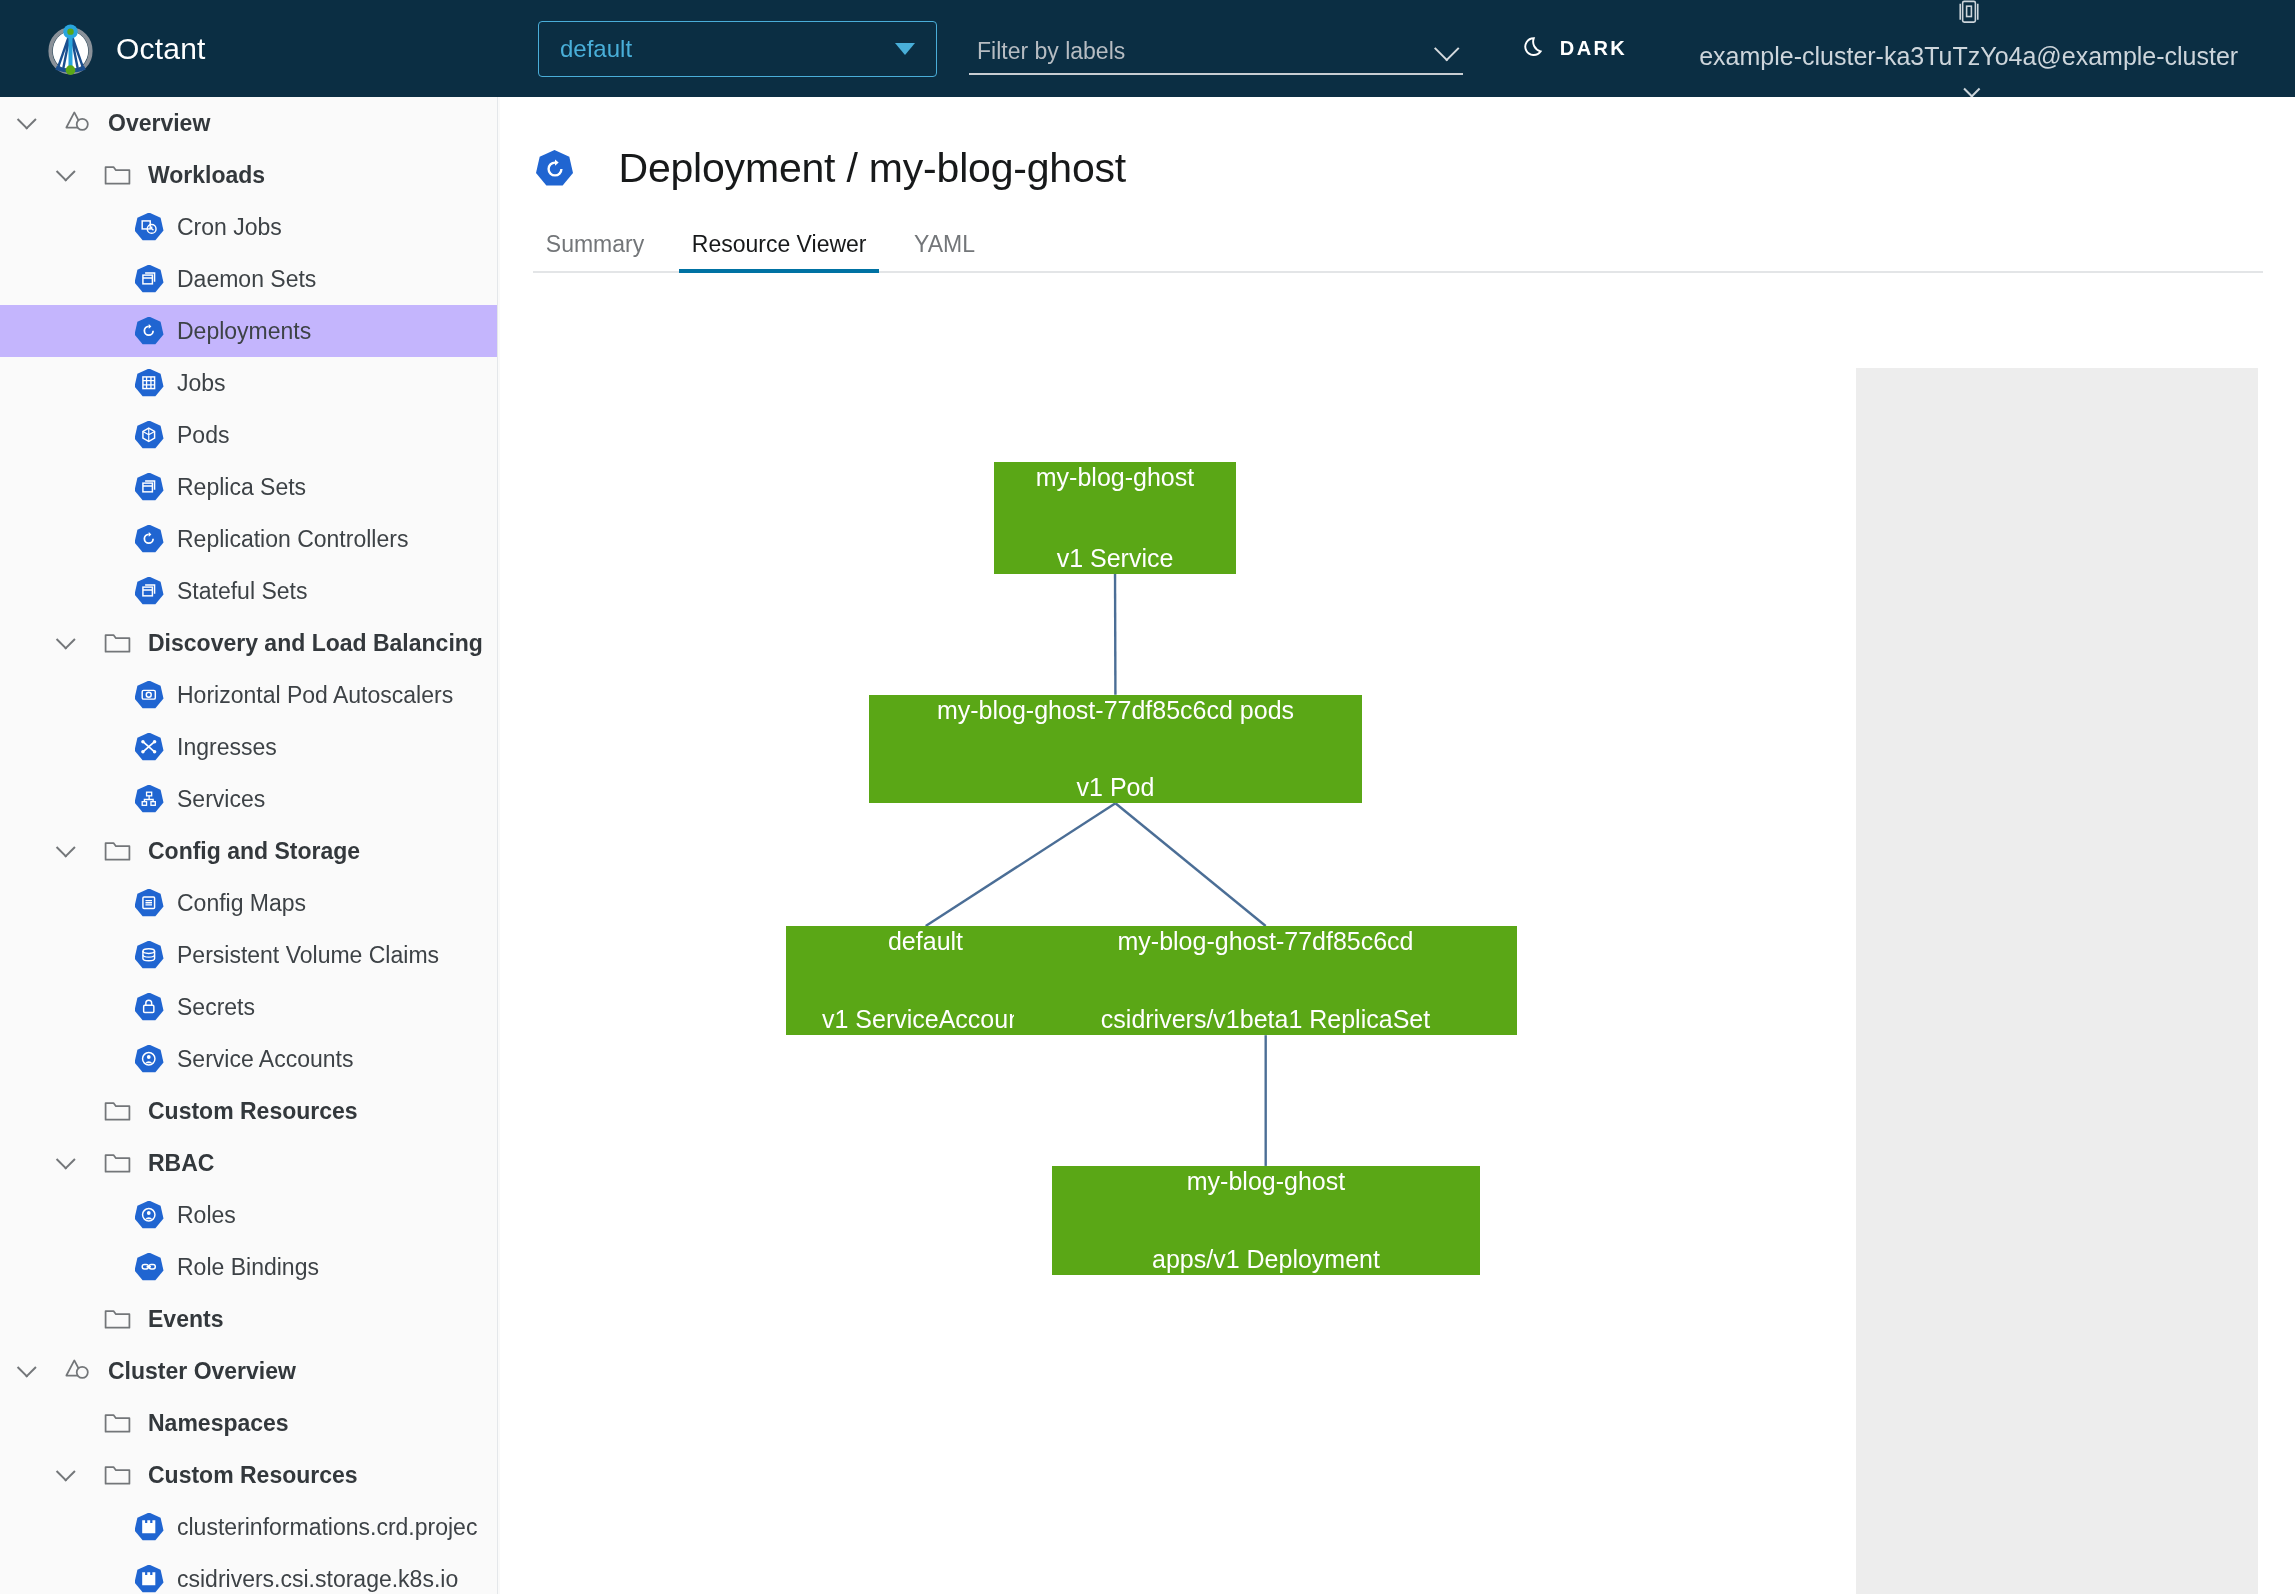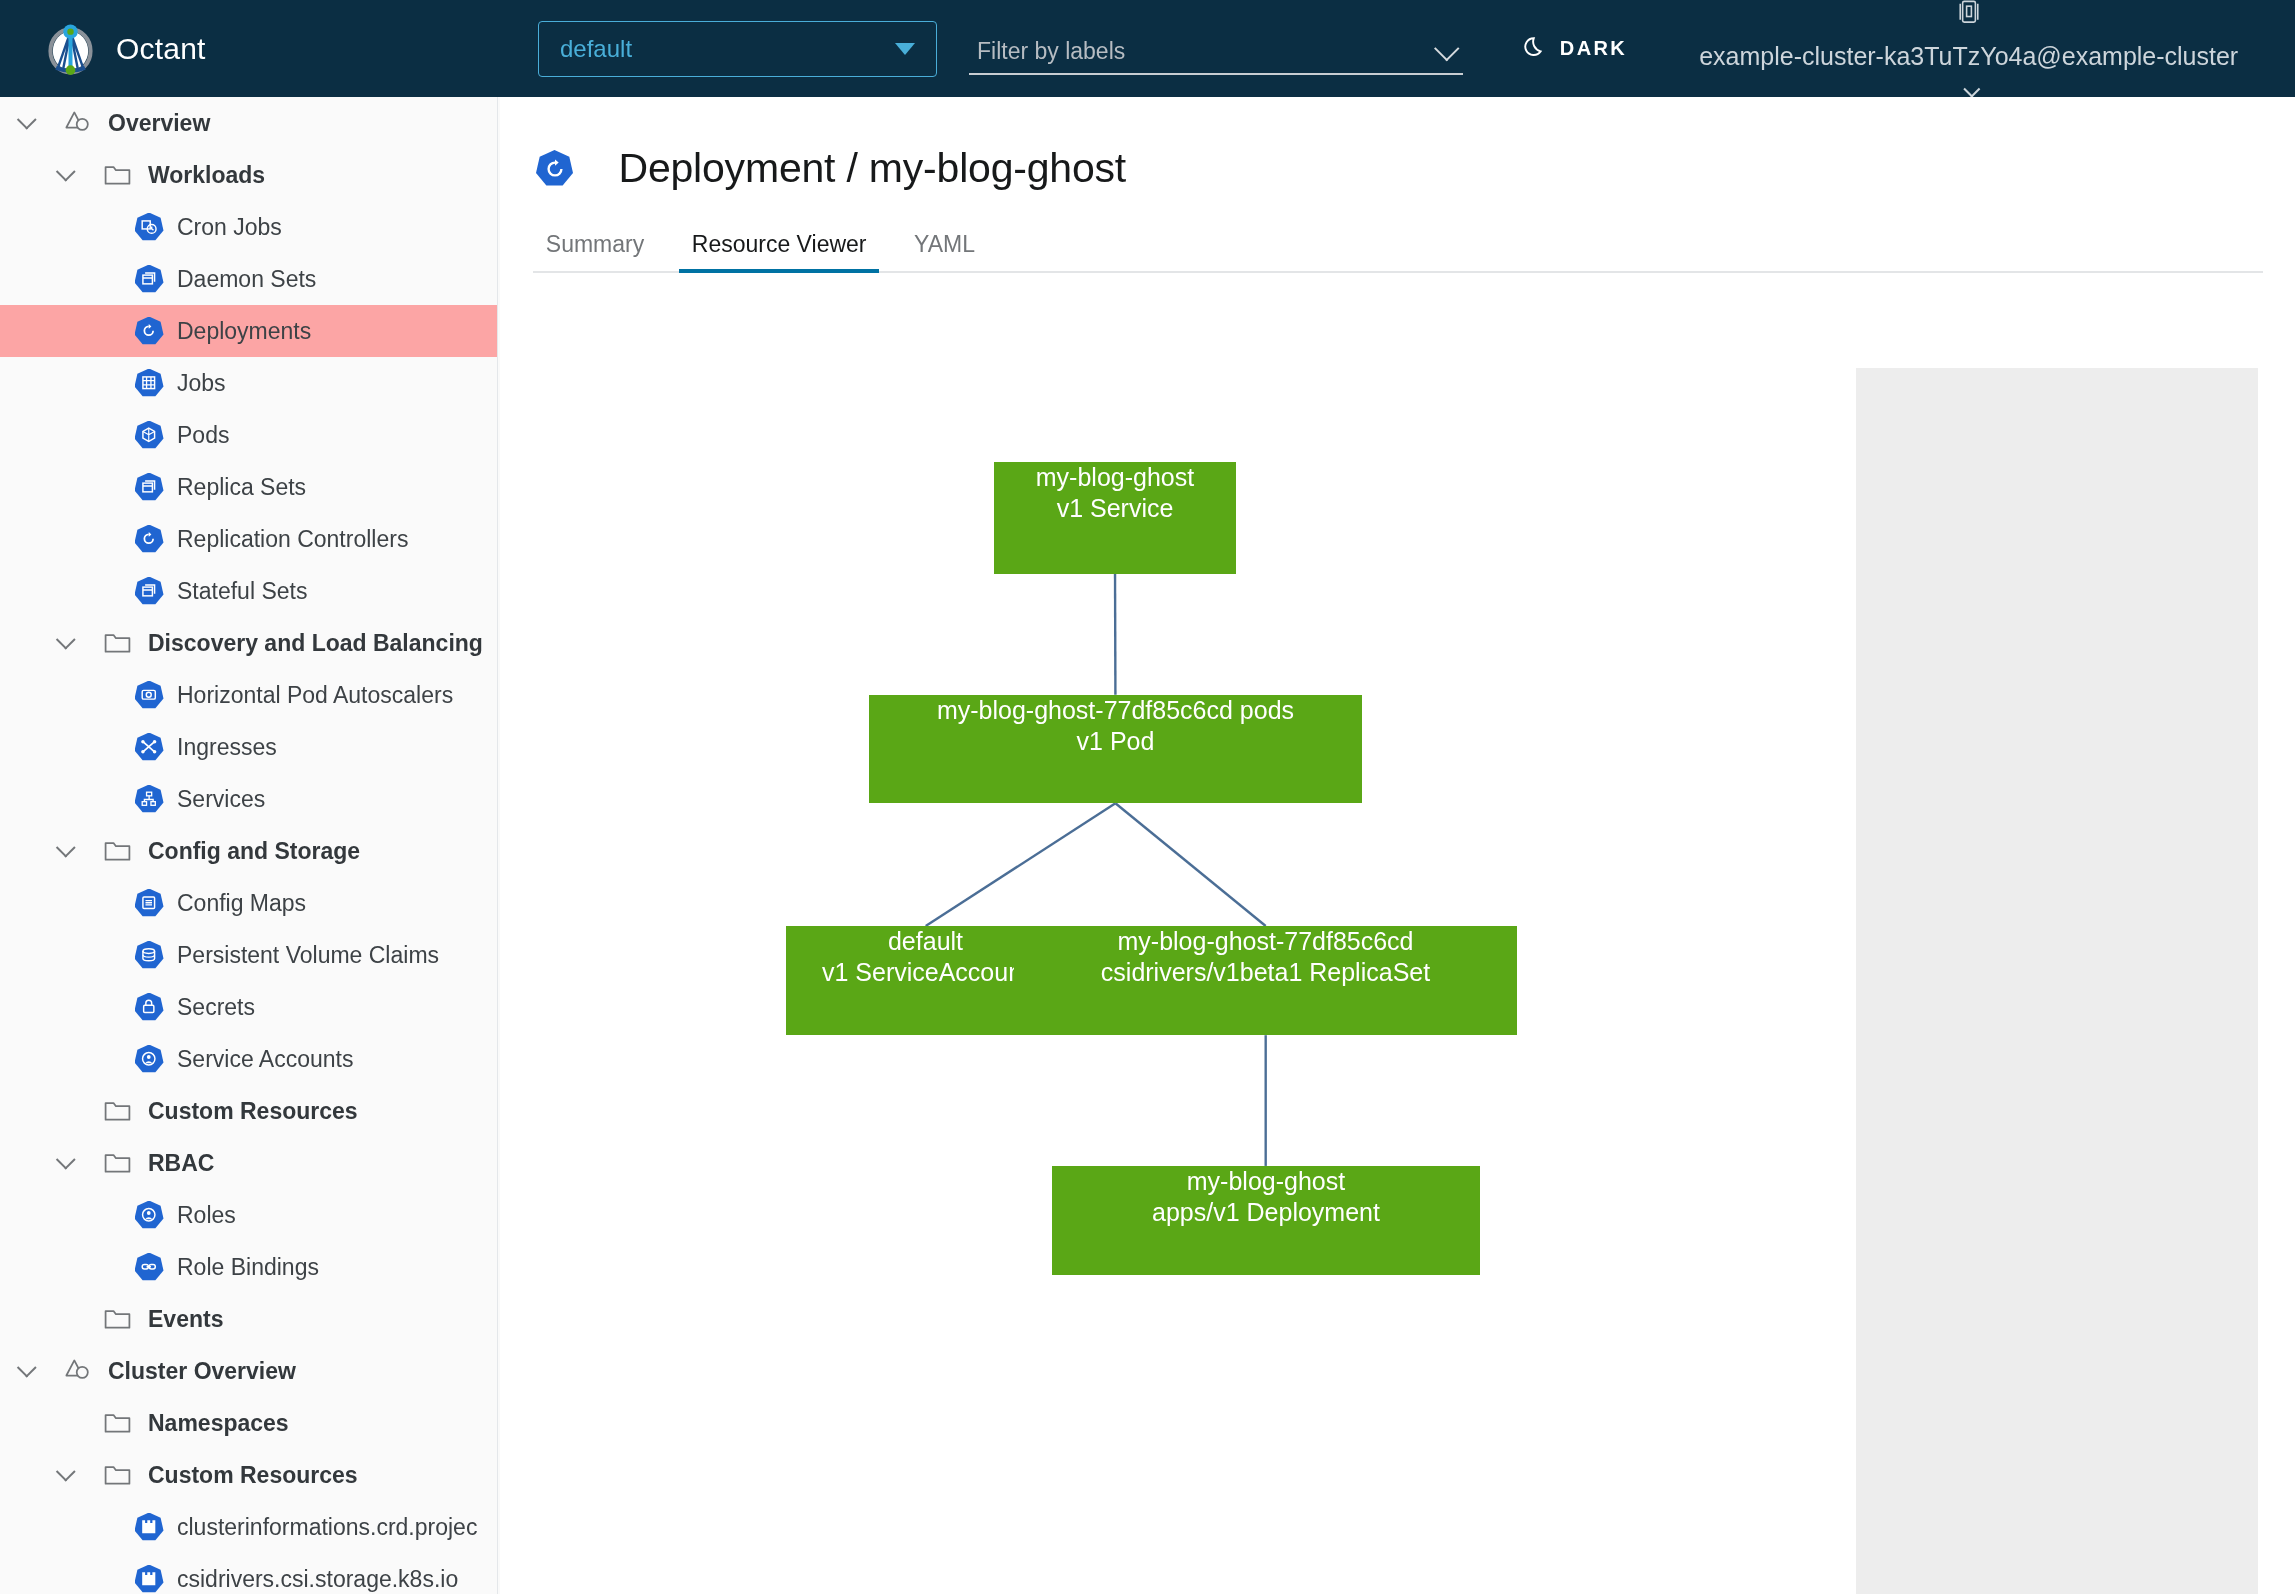--- a/index.html
+++ b/index.html
@@ -81,21 +81,21 @@
     position: absolute; top: 97px; left: 0;
     width: 498px; height: 1497px;
     background: #fafafa;
     border-right: 1.6px solid #e4e7ea;
     overflow: hidden;
   }
   .nav-row {
     display: flex; align-items: center;
     height: 52px; position: relative; cursor: pointer;
   }
-  .nav-row.selected { background: #fca5a5; text-align: center; }
+  .nav-row.selected { background: #c4b5fd; text-align: center; }
   .twisty {
     position: absolute; width: 24px; height: 24px;
     display: flex; align-items: center; justify-content: center;
   }
   .twisty i {
     display: block; width: 13.5px; height: 13.5px;
     border-right: 2.4px solid #737679; border-bottom: 2.4px solid #737679;
     transform: rotate(45deg) translate(-2.4px,-2.4px);
   }
   .nav-icon {
@@ -170,21 +170,21 @@
     width: 402px; height: 1226px;
     background: #ededed;
   }
   #graph { position: absolute; top: 0; left: 0; width: 1356px; height: 1226px; }
 
   .node {
     position: absolute;
     background: #5aa716;
     color: #ffffff;
     display: flex; flex-direction: column;
-    align-items: center; justify-content: flex-start;
+    align-items: center; justify-content: space-between;
     font-size: 25px; line-height: 1.25;
     text-align: center; cursor: pointer;
     white-space: nowrap;
   }
 </style>
 </head>
 <body>
 
 <div id="header">
 

